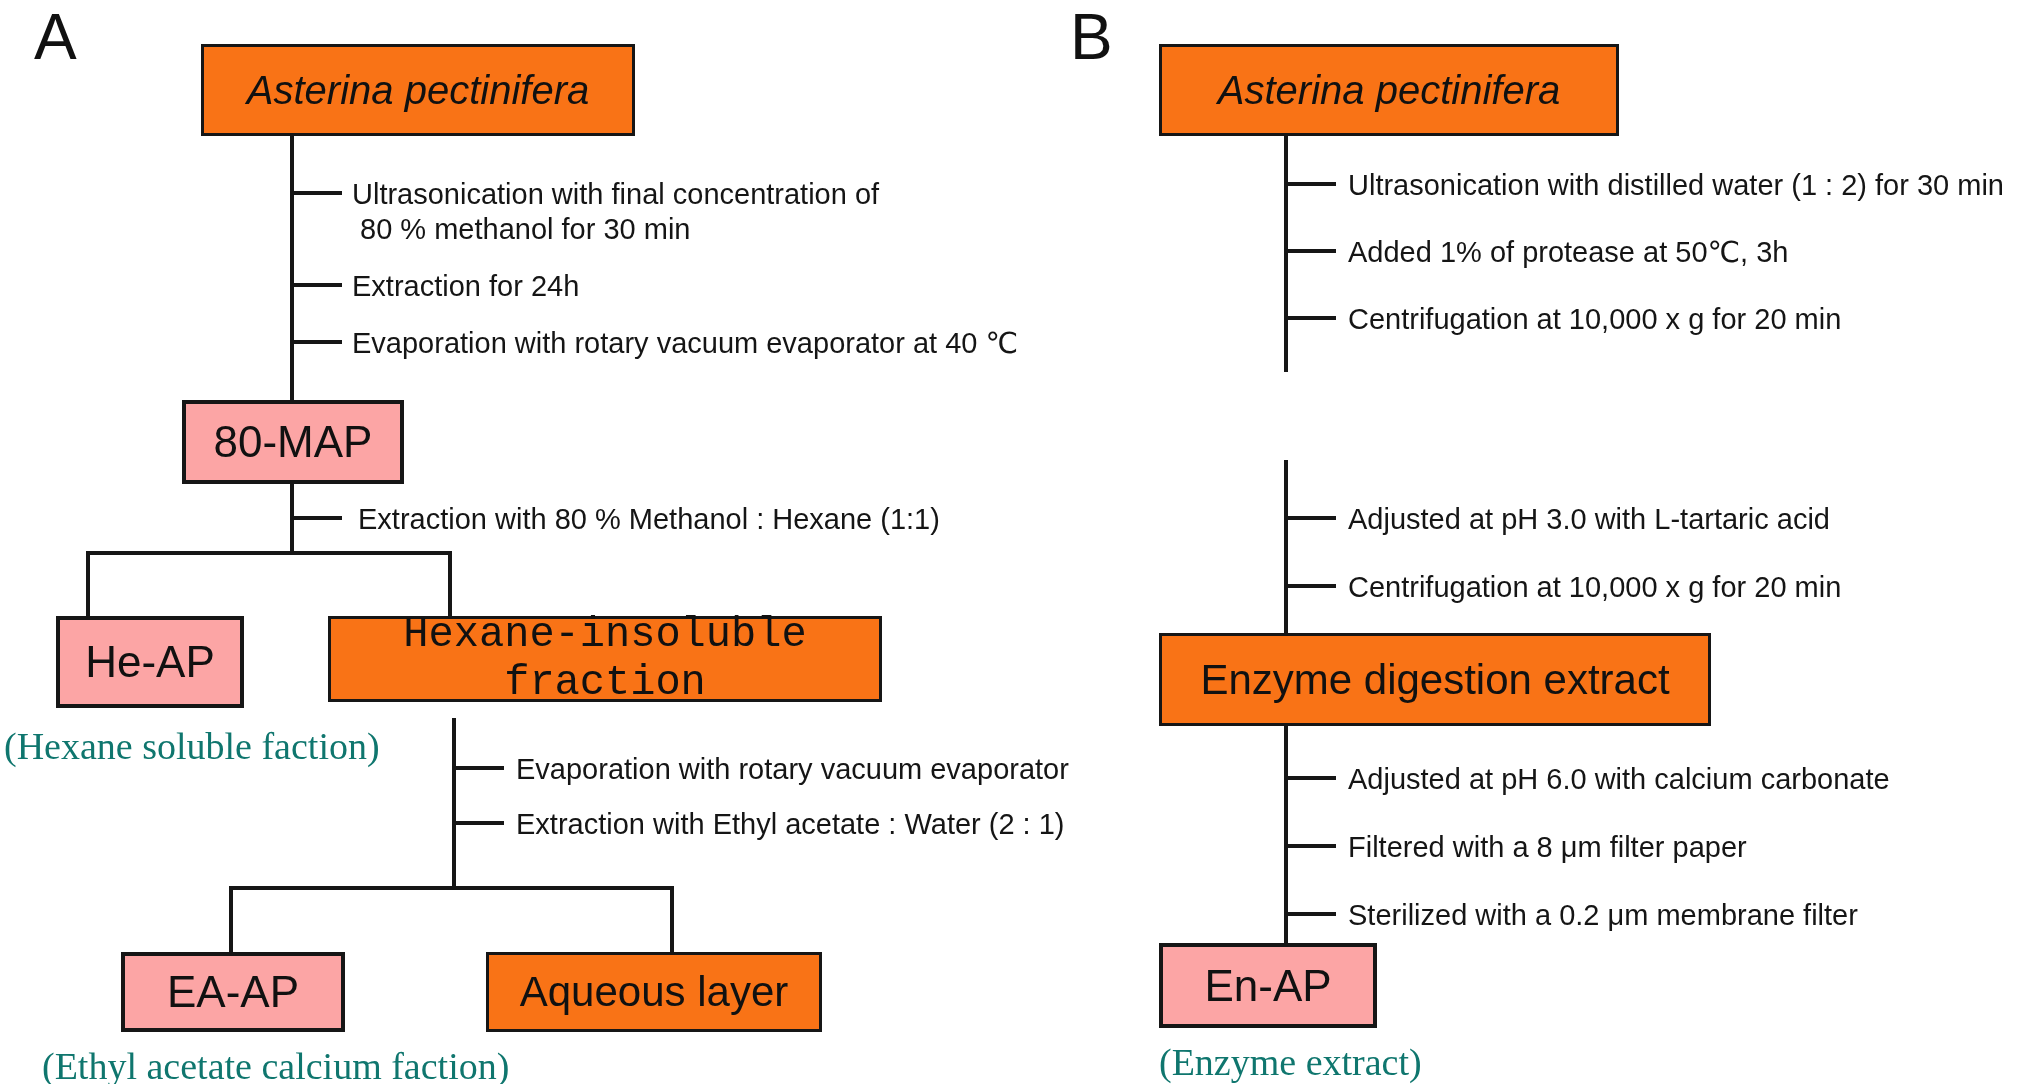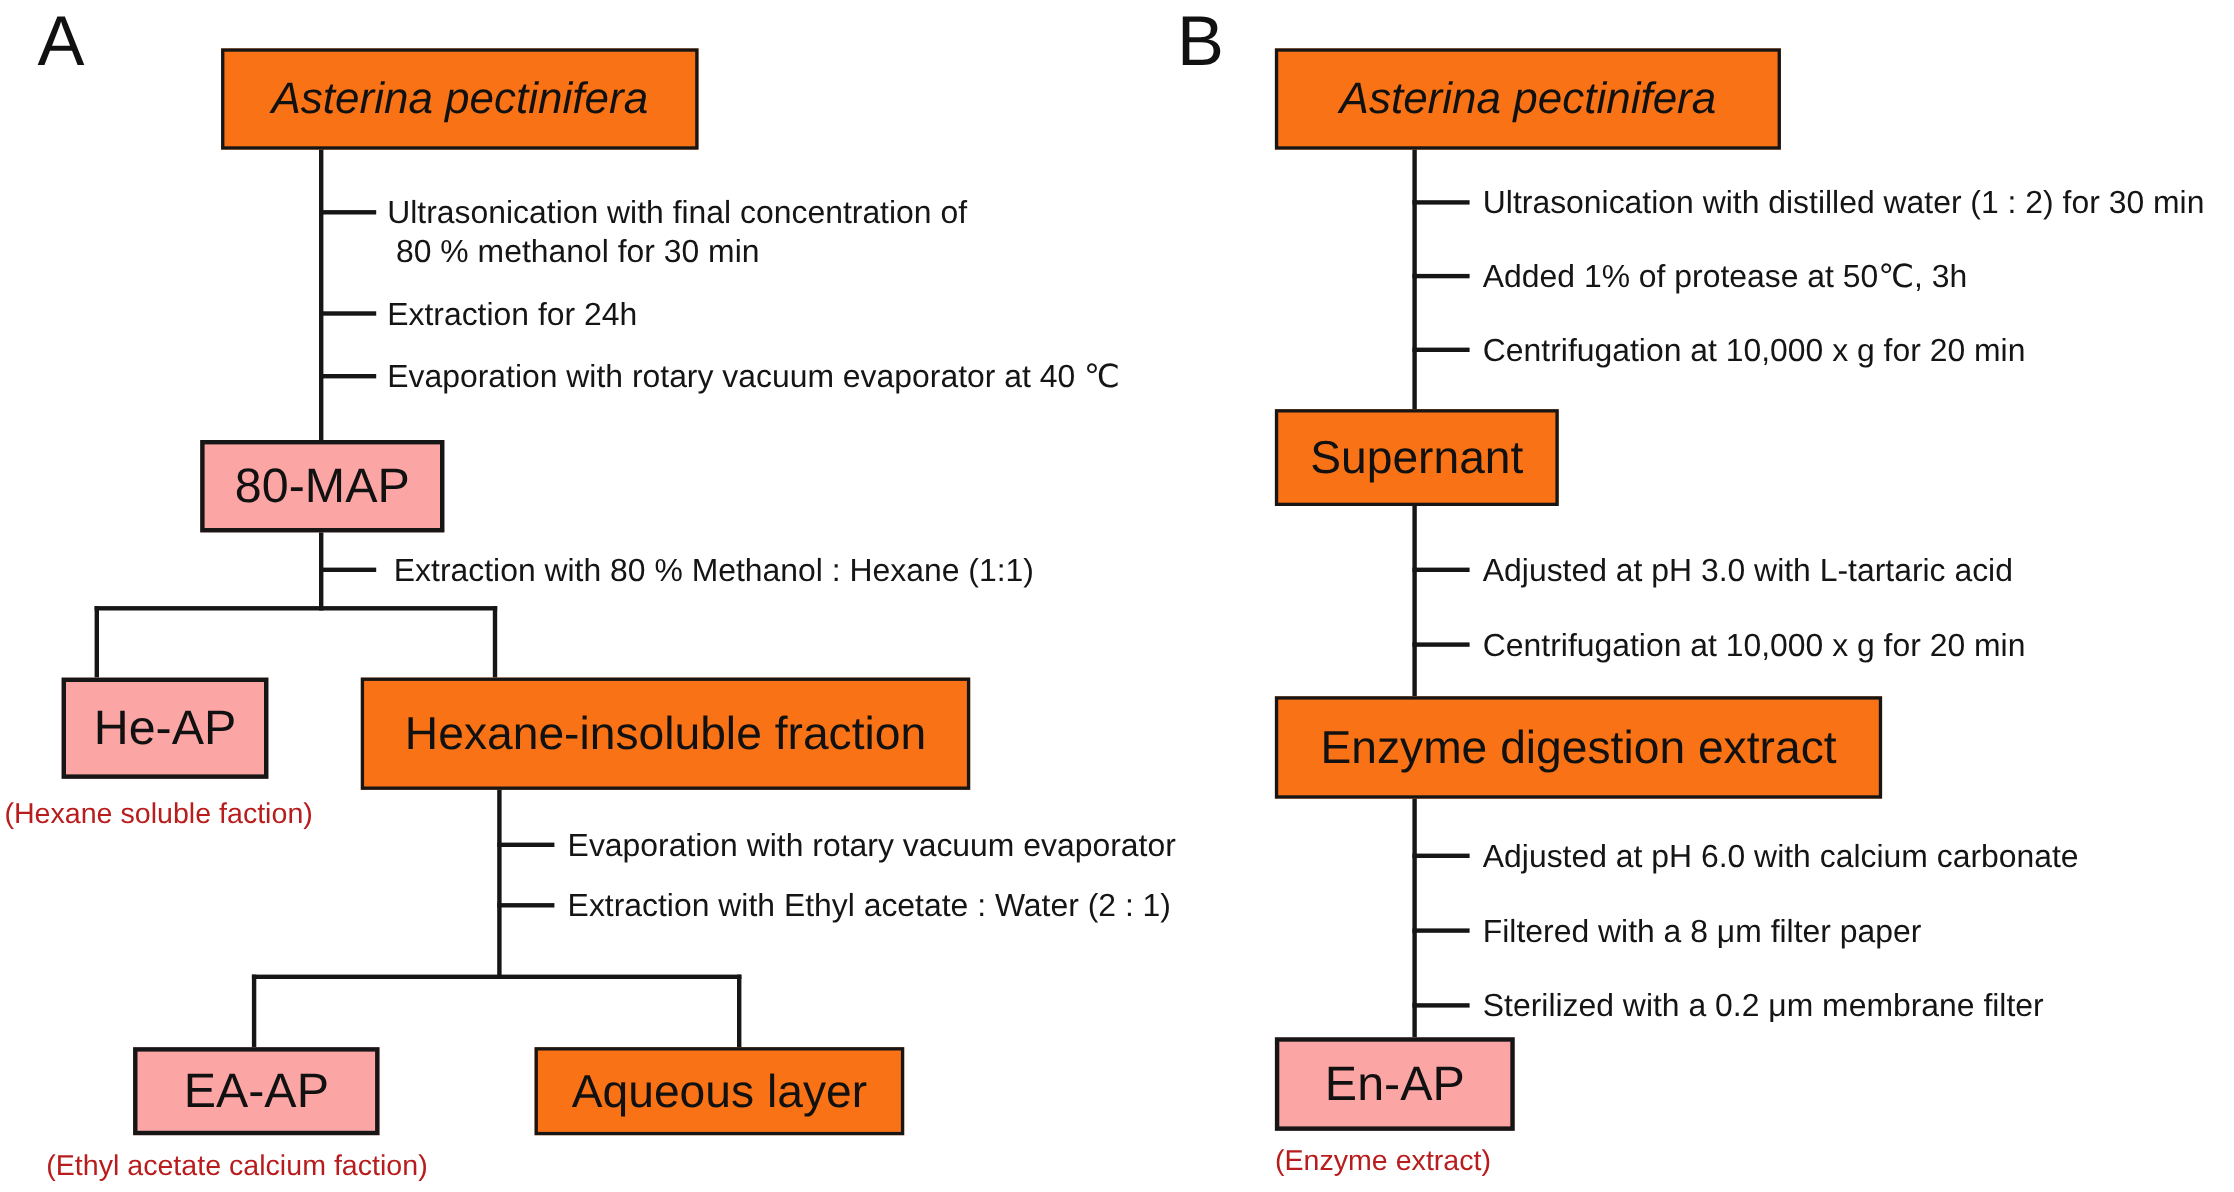--- a/index.html
+++ b/index.html
@@ -41,23 +41,24 @@
   .hline { height: 4px; }
   .step {
     position: absolute;
     font-size: 29px;
     line-height: 36px;
     white-space: nowrap;
     color: #151515;
   }
   .caption {
     position: absolute;
-    font-size: 26px;
+    font-size: 38px;
     white-space: nowrap;
-    color: #b91c1c;
+    color: #0f766e;
+    font-family: Liberation Serif, serif;
   }
 </style>
 </head>
 <body>
 
 <div id="stage">
 
   <div class="panel-label" style="left:34px; top:0px;">A</div>
 
   <div class="node source" style="left:201px; top:44px; width:434px; height:92px;">Asterina pectinifera</div>
@@ -81,21 +82,21 @@
   <div class="hline" style="left:290px; top:516px; width:52px;"></div>
   <div class="step" style="left:358px; top:501px;">Extraction with 80 %  Methanol : Hexane (1:1)</div>
 
   <div class="hline" style="left:86px; top:551px; width:366px;"></div>
   <div class="vline" style="left:86px; top:551px; height:65px;"></div>
   <div class="vline" style="left:448px; top:551px; height:65px;"></div>
 
   <div class="node gray big" style="left:56px; top:616px; width:188px; height:92px;">He-AP</div>
   <div class="caption" style="left:4px; top:724px;">(Hexane soluble faction)</div>
 
-  <div class="node wide" style="left:328px; top:616px; width:554px; height:102px;">Hexane-insoluble fraction</div>
+  <div class="node wide" style="left:328px; top:616px; width:554px; height:86px;font-family:Liberation Mono, monospace;">Hexane-insoluble fraction</div>
 
   <div class="vline" style="left:452px; top:718px; height:172px;"></div>
 
   <div class="hline" style="left:452px; top:766px; width:52px;"></div>
   <div class="step" style="left:516px; top:751px;">Evaporation with rotary vacuum evaporator</div>
 
   <div class="hline" style="left:452px; top:821px; width:52px;"></div>
   <div class="step" style="left:516px; top:806px;">Extraction with Ethyl acetate : Water (2 : 1)</div>
 
   <div class="hline" style="left:229px; top:886px; width:445px;"></div>
@@ -115,21 +116,20 @@
 
   <div class="hline" style="left:1284px; top:182px; width:52px;"></div>
   <div class="step" style="left:1348px; top:167px;">Ultrasonication with distilled water (1 : 2) for 30 min</div>
 
   <div class="hline" style="left:1284px; top:249px; width:52px;"></div>
   <div class="step" style="left:1348px; top:234px;">Added 1%  of protease at 50℃, 3h</div>
 
   <div class="hline" style="left:1284px; top:316px; width:52px;"></div>
   <div class="step" style="left:1348px; top:301px;">Centrifugation at 10,000 x g  for 20 min</div>
 
-  <div class="node wide" style="left:1159px; top:372px; width:258px; height:88px;">Supernant</div>
 
   <div class="vline" style="left:1284px; top:460px; height:173px;"></div>
 
   <div class="hline" style="left:1284px; top:516px; width:52px;"></div>
   <div class="step" style="left:1348px; top:501px;">Adjusted at pH 3.0 with L-tartaric acid</div>
 
   <div class="hline" style="left:1284px; top:584px; width:52px;"></div>
   <div class="step" style="left:1348px; top:569px;">Centrifugation at 10,000 x g  for 20 min</div>
 
   <div class="node wide" style="left:1159px; top:633px; width:552px; height:93px;">Enzyme digestion extract</div>

